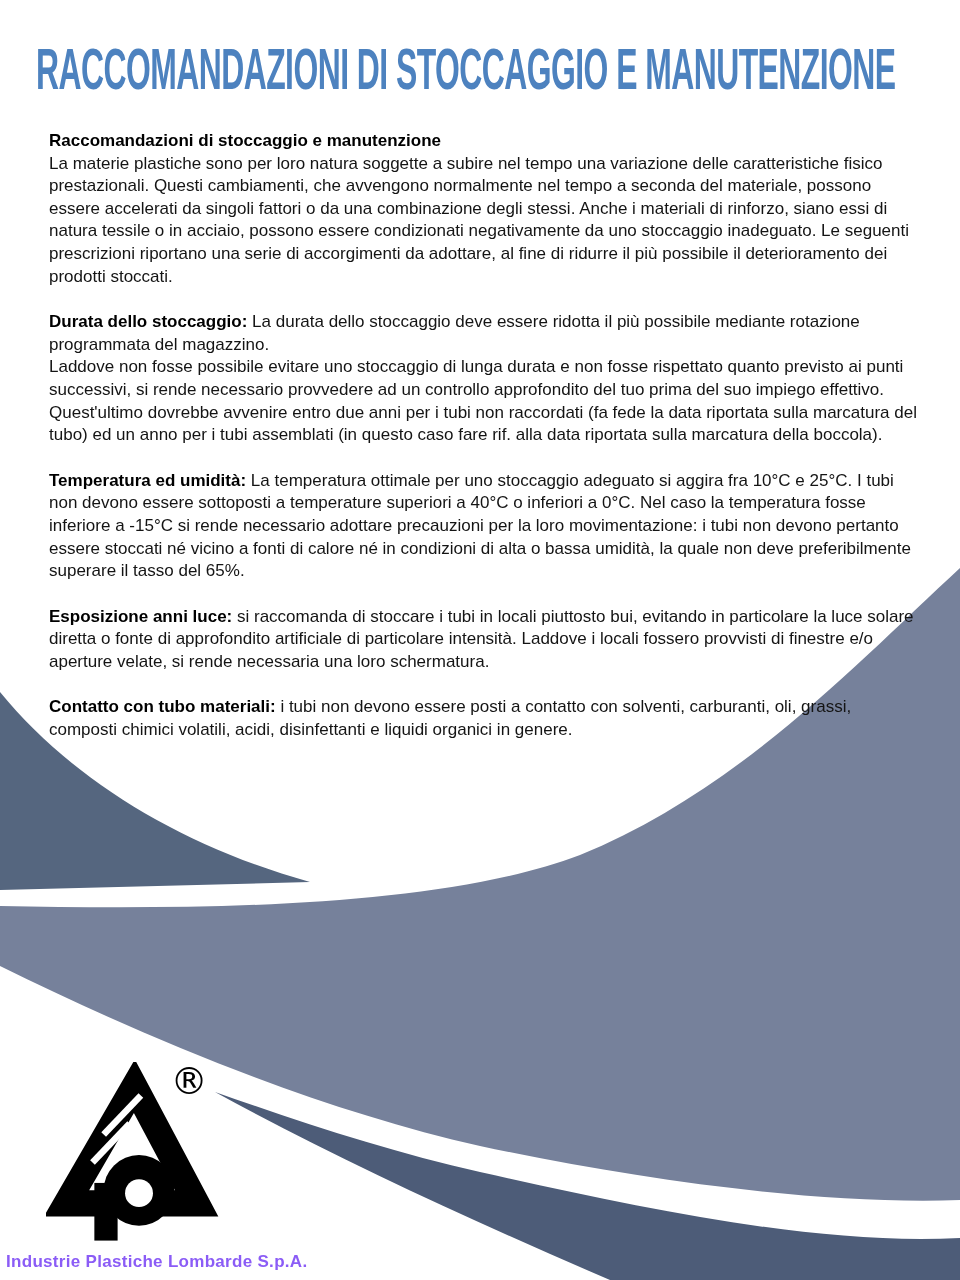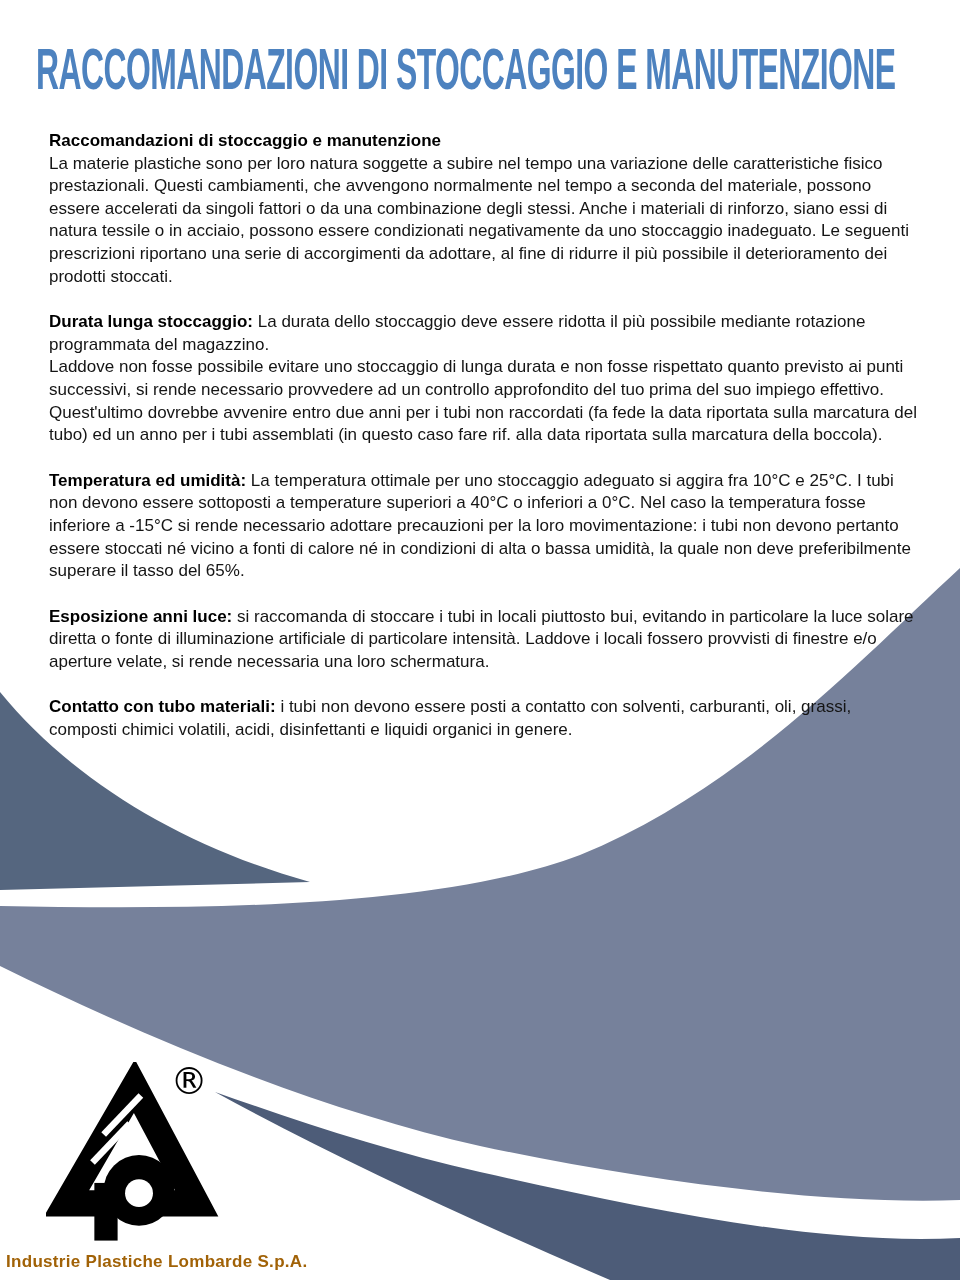--- a/index.html
+++ b/index.html
@@ -19,21 +19,21 @@
     position:absolute;left:49px;top:130px;width:872px;z-index:2;
     font-size:17px;line-height:22.6px;color:#141414;
   }
   .content p{margin:0 0 23px 0;}
   .lead{font-weight:bold;color:#000;}
   .lead.block{display:block;}
   .ptext{white-space:pre-line;text-align:center;}
   #logo{position:absolute;left:46px;top:1062px;width:186px;height:200px;z-index:3;}
   .company{
     position:absolute;left:6px;top:1252px;z-index:3;
-    font-size:17px;font-weight:bold;color:#a16207;letter-spacing:0.3px;white-space:nowrap;
+    font-size:17px;font-weight:bold;color:#8b5cf6;letter-spacing:0.3px;white-space:nowrap;
   }
 </style>
 </head>
 <body>
 
 <div id="page">
 
   <svg id="bg-swooshes" viewBox="0 0 960 1280" preserveAspectRatio="none" aria-hidden="true">
     <path d="M0,692 C 70,778 180,846 310,882 L 0,890 Z" fill="#55667f"></path>
     <path d="M960,568
@@ -52,28 +52,28 @@
              Z" fill="#4d5c78"></path>
   </svg>
 
   <div class="title">RACCOMANDAZIONI DI STOCCAGGIO E MANUTENZIONE</div>
 
   <div class="content">
     <p>
       <b class="lead block">Raccomandazioni di stoccaggio e manutenzione</b><span class="ptext">La materie plastiche sono per loro natura soggette a subire nel tempo una variazione delle caratteristiche fisico prestazionali. Questi cambiamenti, che avvengono normalmente nel tempo a seconda del materiale, possono essere accelerati da singoli fattori o da una combinazione degli stessi. Anche i materiali di rinforzo, siano essi di natura tessile o in acciaio, possono essere condizionati negativamente da uno stoccaggio inadeguato. Le seguenti prescrizioni riportano una serie di accorgimenti da adottare, al fine di ridurre il più possibile il deterioramento dei prodotti stoccati.</span>
     </p>
     <p>
-      <b class="lead">Durata lunga stoccaggio:</b><span class="ptext"> La durata dello stoccaggio deve essere ridotta il più possibile mediante rotazione programmata del magazzino.
+      <b class="lead">Durata dello stoccaggio:</b><span class="ptext"> La durata dello stoccaggio deve essere ridotta il più possibile mediante rotazione programmata del magazzino.
 Laddove non fosse possibile evitare uno stoccaggio di lunga durata e non fosse rispettato quanto previsto ai punti successivi, si rende necessario provvedere ad un controllo approfondito del tuo prima del suo impiego effettivo. Quest'ultimo dovrebbe avvenire entro due anni per i tubi non raccordati (fa fede la data riportata sulla marcatura del tubo) ed un anno per i tubi assemblati (in questo caso fare rif. alla data riportata sulla marcatura della boccola).</span>
     </p>
     <p>
       <b class="lead">Temperatura ed umidità:</b><span class="ptext"> La temperatura ottimale per uno stoccaggio adeguato si aggira fra 10°C e 25°C. I tubi non devono essere sottoposti a temperature superiori a 40°C o inferiori a 0°C. Nel caso la temperatura fosse inferiore a -15°C si rende necessario adottare precauzioni per la loro movimentazione: i tubi non devono pertanto essere stoccati né vicino a fonti di calore né in condizioni di alta o bassa umidità, la quale non deve preferibilmente superare il tasso del 65%.</span>
     </p>
     <p>
-      <b class="lead">Esposizione anni luce:</b><span class="ptext"> si raccomanda di stoccare i tubi in locali piuttosto bui, evitando in particolare la luce solare diretta o fonte di illuminazione artificiale di particolare intensità. Laddove i locali fossero provvisti di finestre e/o aperture velate, si rende necessaria una loro schermatura.</span>
+      <b class="lead">Esposizione anni luce:</b><span class="ptext"> si raccomanda di stoccare i tubi in locali piuttosto bui, evitando in particolare la luce solare diretta o fonte di approfondito artificiale di particolare intensità. Laddove i locali fossero provvisti di finestre e/o aperture velate, si rende necessaria una loro schermatura.</span>
     </p>
     <p>
       <b class="lead">Contatto con tubo materiali:</b><span class="ptext"> i tubi non devono essere posti a contatto con solventi, carburanti, oli, grassi, composti chimici volatili, acidi, disinfettanti e liquidi organici in genere.</span>
     </p>
   </div>
 
   <svg id="logo" viewBox="0 0 200 215" aria-hidden="true">
 
     <path fill="none" stroke="#000" stroke-width="28" stroke-linejoin="miter" stroke-miterlimit="6" d="M95,26 L162,152 L22,152 Z"></path>
 

